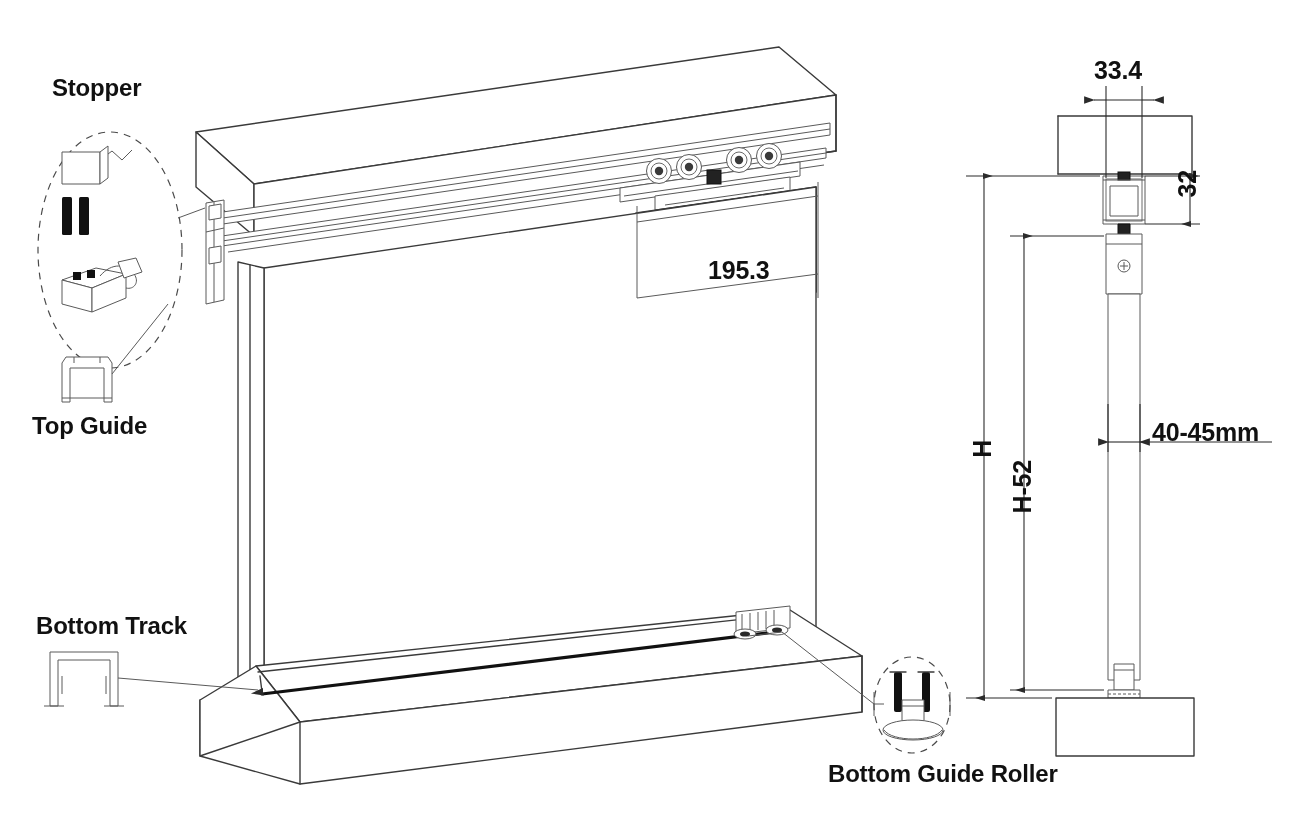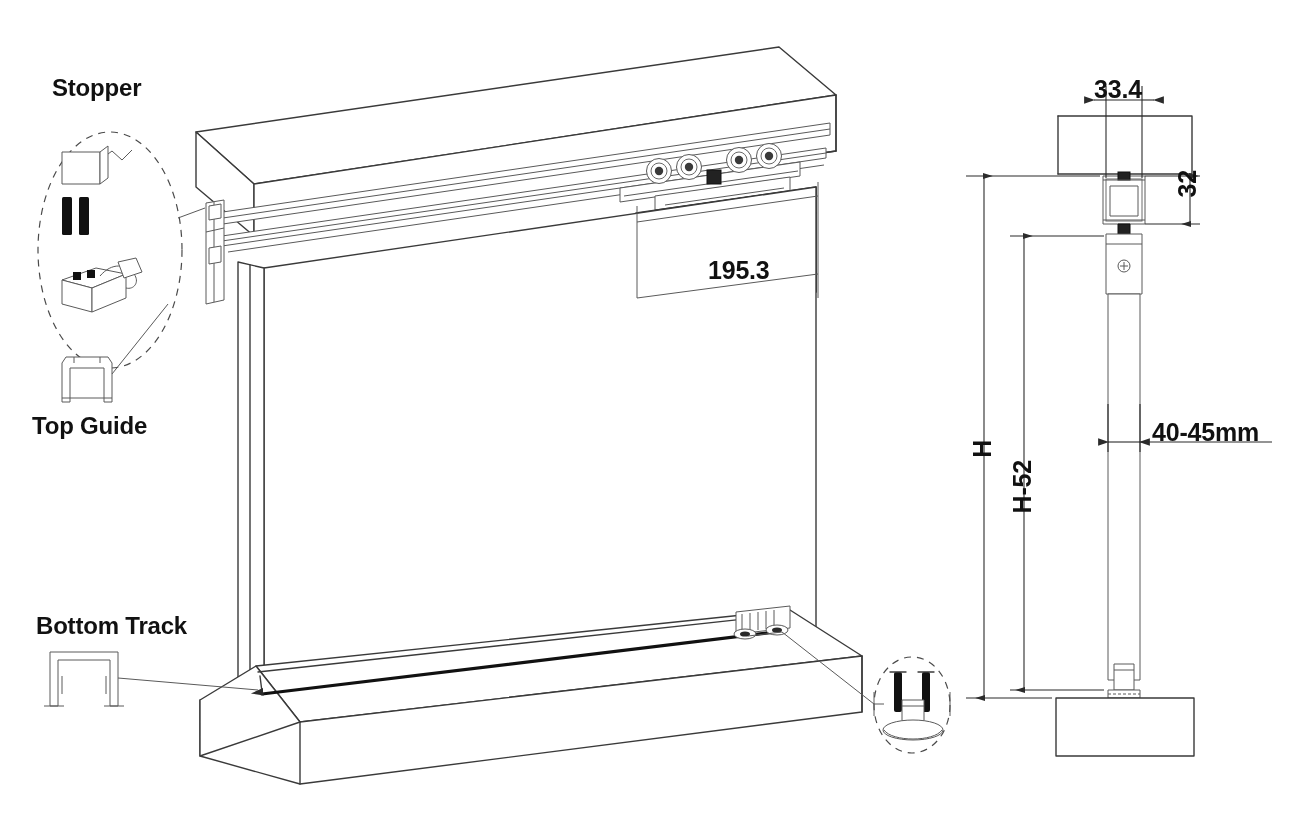--- a/index.html
+++ b/index.html
@@ -37,21 +37,21 @@
     color: #111111;
     white-space: nowrap;
     letter-spacing: -0.2px;
     transform-origin: left top;
   }
   .lbl-stopper      { left: 52px;  top: 74px;  font-size: 24px; }
   .lbl-toptrack     { left: 32px;  top: 412px; font-size: 24px; }
   .lbl-bottomtrack  { left: 36px;  top: 612px; font-size: 24px; }
   .lbl-bgroller     { left: 828px; top: 760px; font-size: 24px; }
   .lbl-1245         { left: 708px; top: 256px; font-size: 25px; }
-  .lbl-334          { left: 1094px; top: 75px; font-size: 25px; }
+  .lbl-334          { left: 1094px; top: 56px; font-size: 25px; }
   .lbl-3545         { left: 1152px; top: 418px; font-size: 25px; }
   .lbl-32 {
     left: 1173px; top: 170px; font-size: 25px;
     transform: rotate(-90deg) translate(-100%, 0);
   }
   .lbl-H {
     left: 968px; top: 440px; font-size: 25px;
     transform: rotate(-90deg) translate(-100%, 0);
   }
   .lbl-H52 {
@@ -346,20 +346,21 @@
       </g>
     </g>
   </svg>
 
   <div class="lbl lbl-stopper">Stopper</div>
 
   <div class="lbl lbl-toptrack">Top Guide</div>
 
   <div class="lbl lbl-bottomtrack">Bottom Track</div>
 
+  <div class="lbl lbl-bgroller">Bottom Guide Roller</div>
 
   <div class="lbl lbl-1245">195.3</div>
 
   <div class="lbl lbl-334">33.4</div>
 
   <div class="lbl lbl-32">32</div>
 
   <div class="lbl lbl-3545">40-45mm</div>
 
   <div class="lbl lbl-H">H</div>

